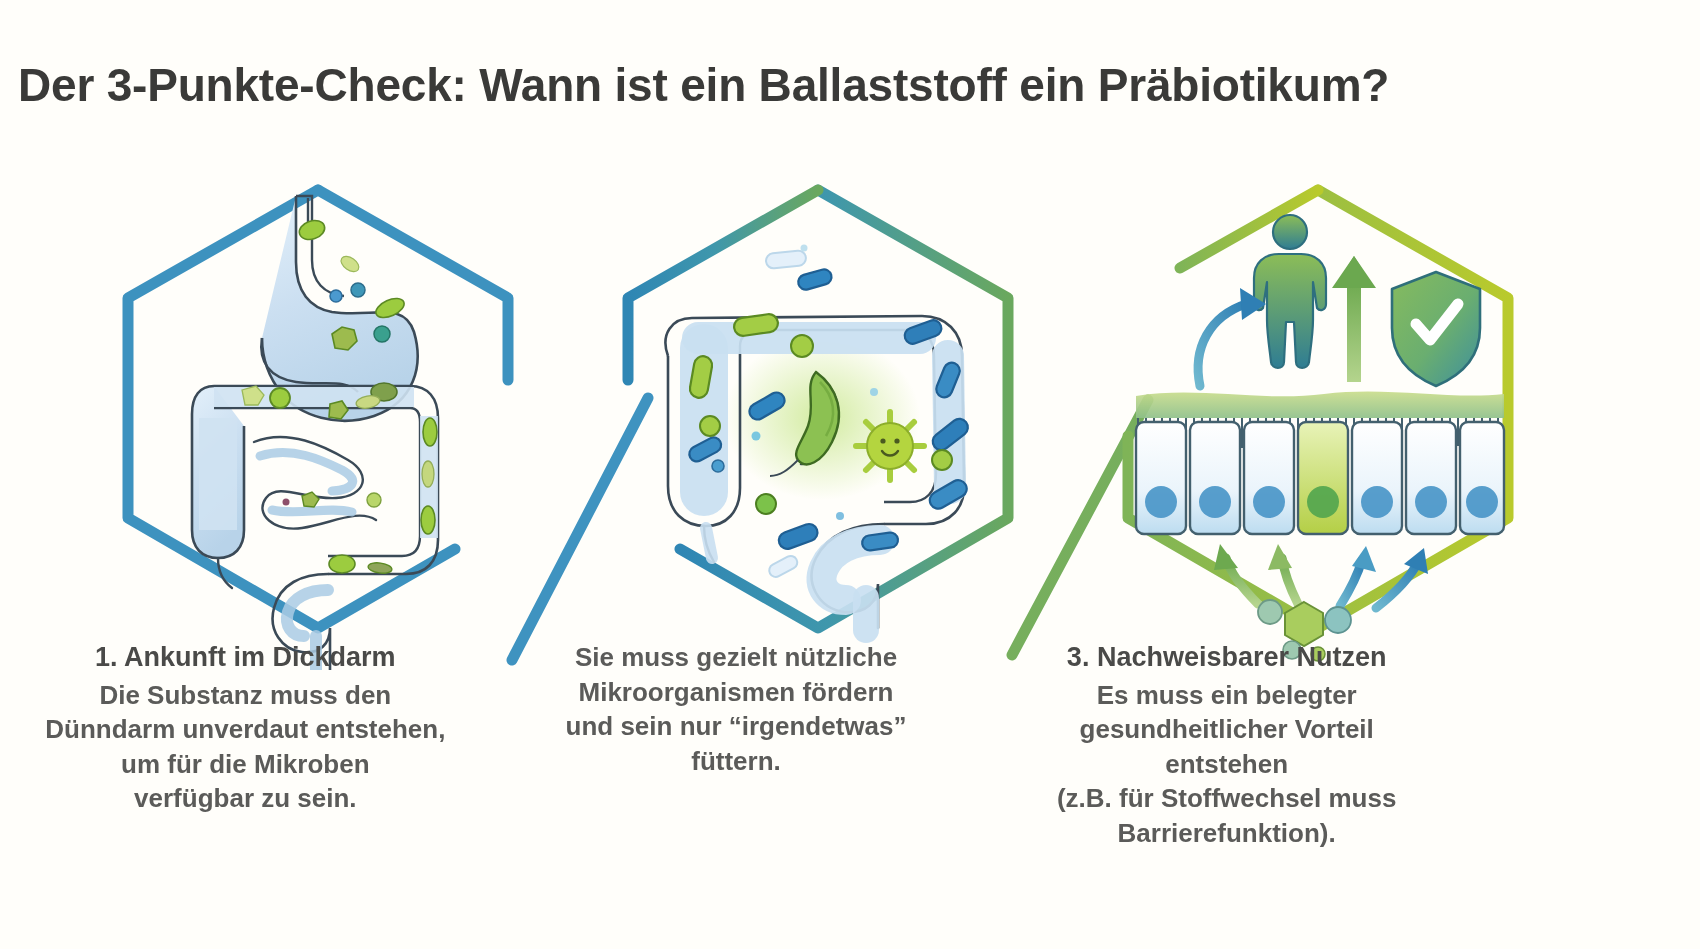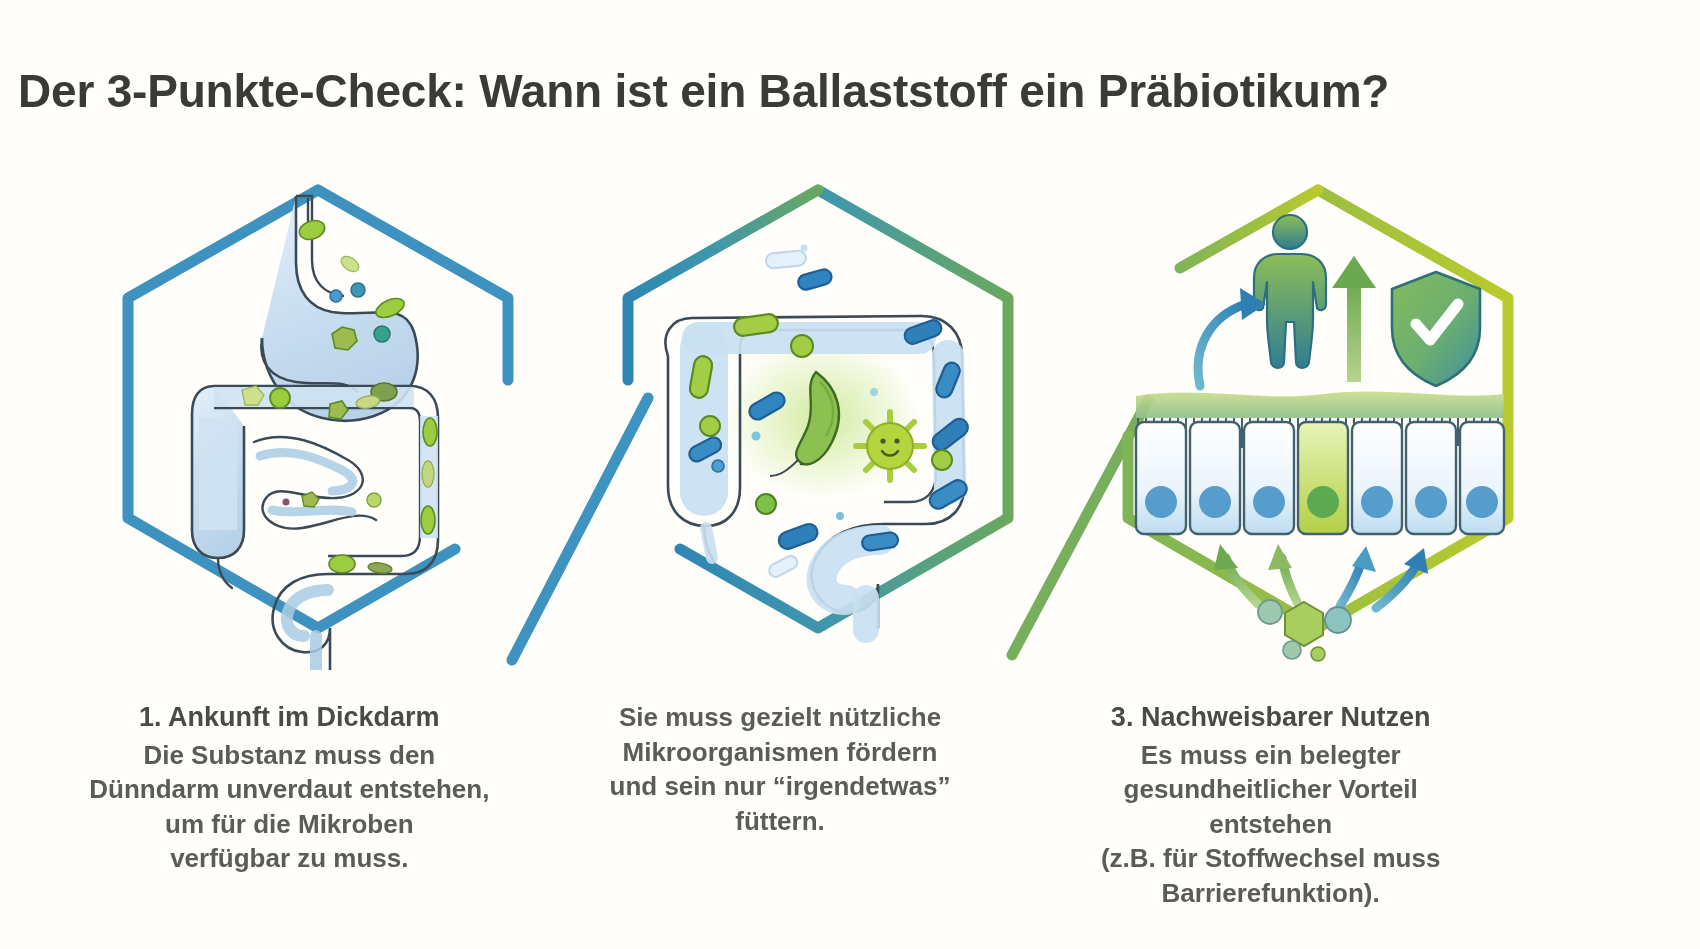--- a/index.html
+++ b/index.html
@@ -10,43 +10,42 @@
     width: 1700px;
     height: 949px;
     background: #fffefa;
     font-family: "Liberation Sans", sans-serif;
     overflow: hidden;
     position: relative;
   }
   #page-title {
     position: absolute;
     left: 18px;
-    top: 64px;
+    top: 58px;
     width: 1664px;
     font-size: 46px;
     font-weight: bold;
     color: #3a3a38;
     letter-spacing: -0.2px;
     white-space: nowrap;
   }
   .stage {
     position: absolute;
     left: 0;
     top: 150px;
     width: 1700px;
     height: 520px;
   }
   .panel-captions {
     position: absolute;
     left: 0;
-    top: 700px;
+    top: 640px;
     width: 1472px;
     height: 230px;
     display: flex;
-    padding-left: 44px;
   }
   .caption-col {
     flex: 1 1 0;
     text-align: center;
     padding: 0 40px;
     box-sizing: border-box;
   }
   .caption-heading {
     font-size: 27px;
     font-weight: bold;
@@ -389,21 +388,21 @@
   </svg>
 </div>
 
 <div class="panel-captions">
   <div class="caption-col">
     <div class="caption-heading">1. Ankunft im Dickdarm</div>
     <div class="caption-body">
       <span class="ln">Die Substanz muss den</span>
       <span class="ln">Dünndarm unverdaut entstehen,</span>
       <span class="ln">um für die Mikroben</span>
-      <span class="ln">verfügbar zu muss.</span>
+      <span class="ln">verfügbar zu sein.</span>
     </div>
   </div>
   <div class="caption-col">
     <div class="caption-body">
       <span class="ln">Sie muss gezielt nützliche</span>
       <span class="ln">Mikroorganismen fördern</span>
       <span class="ln">und sein nur “irgendetwas”</span>
       <span class="ln">füttern.</span>
     </div>
   </div>

